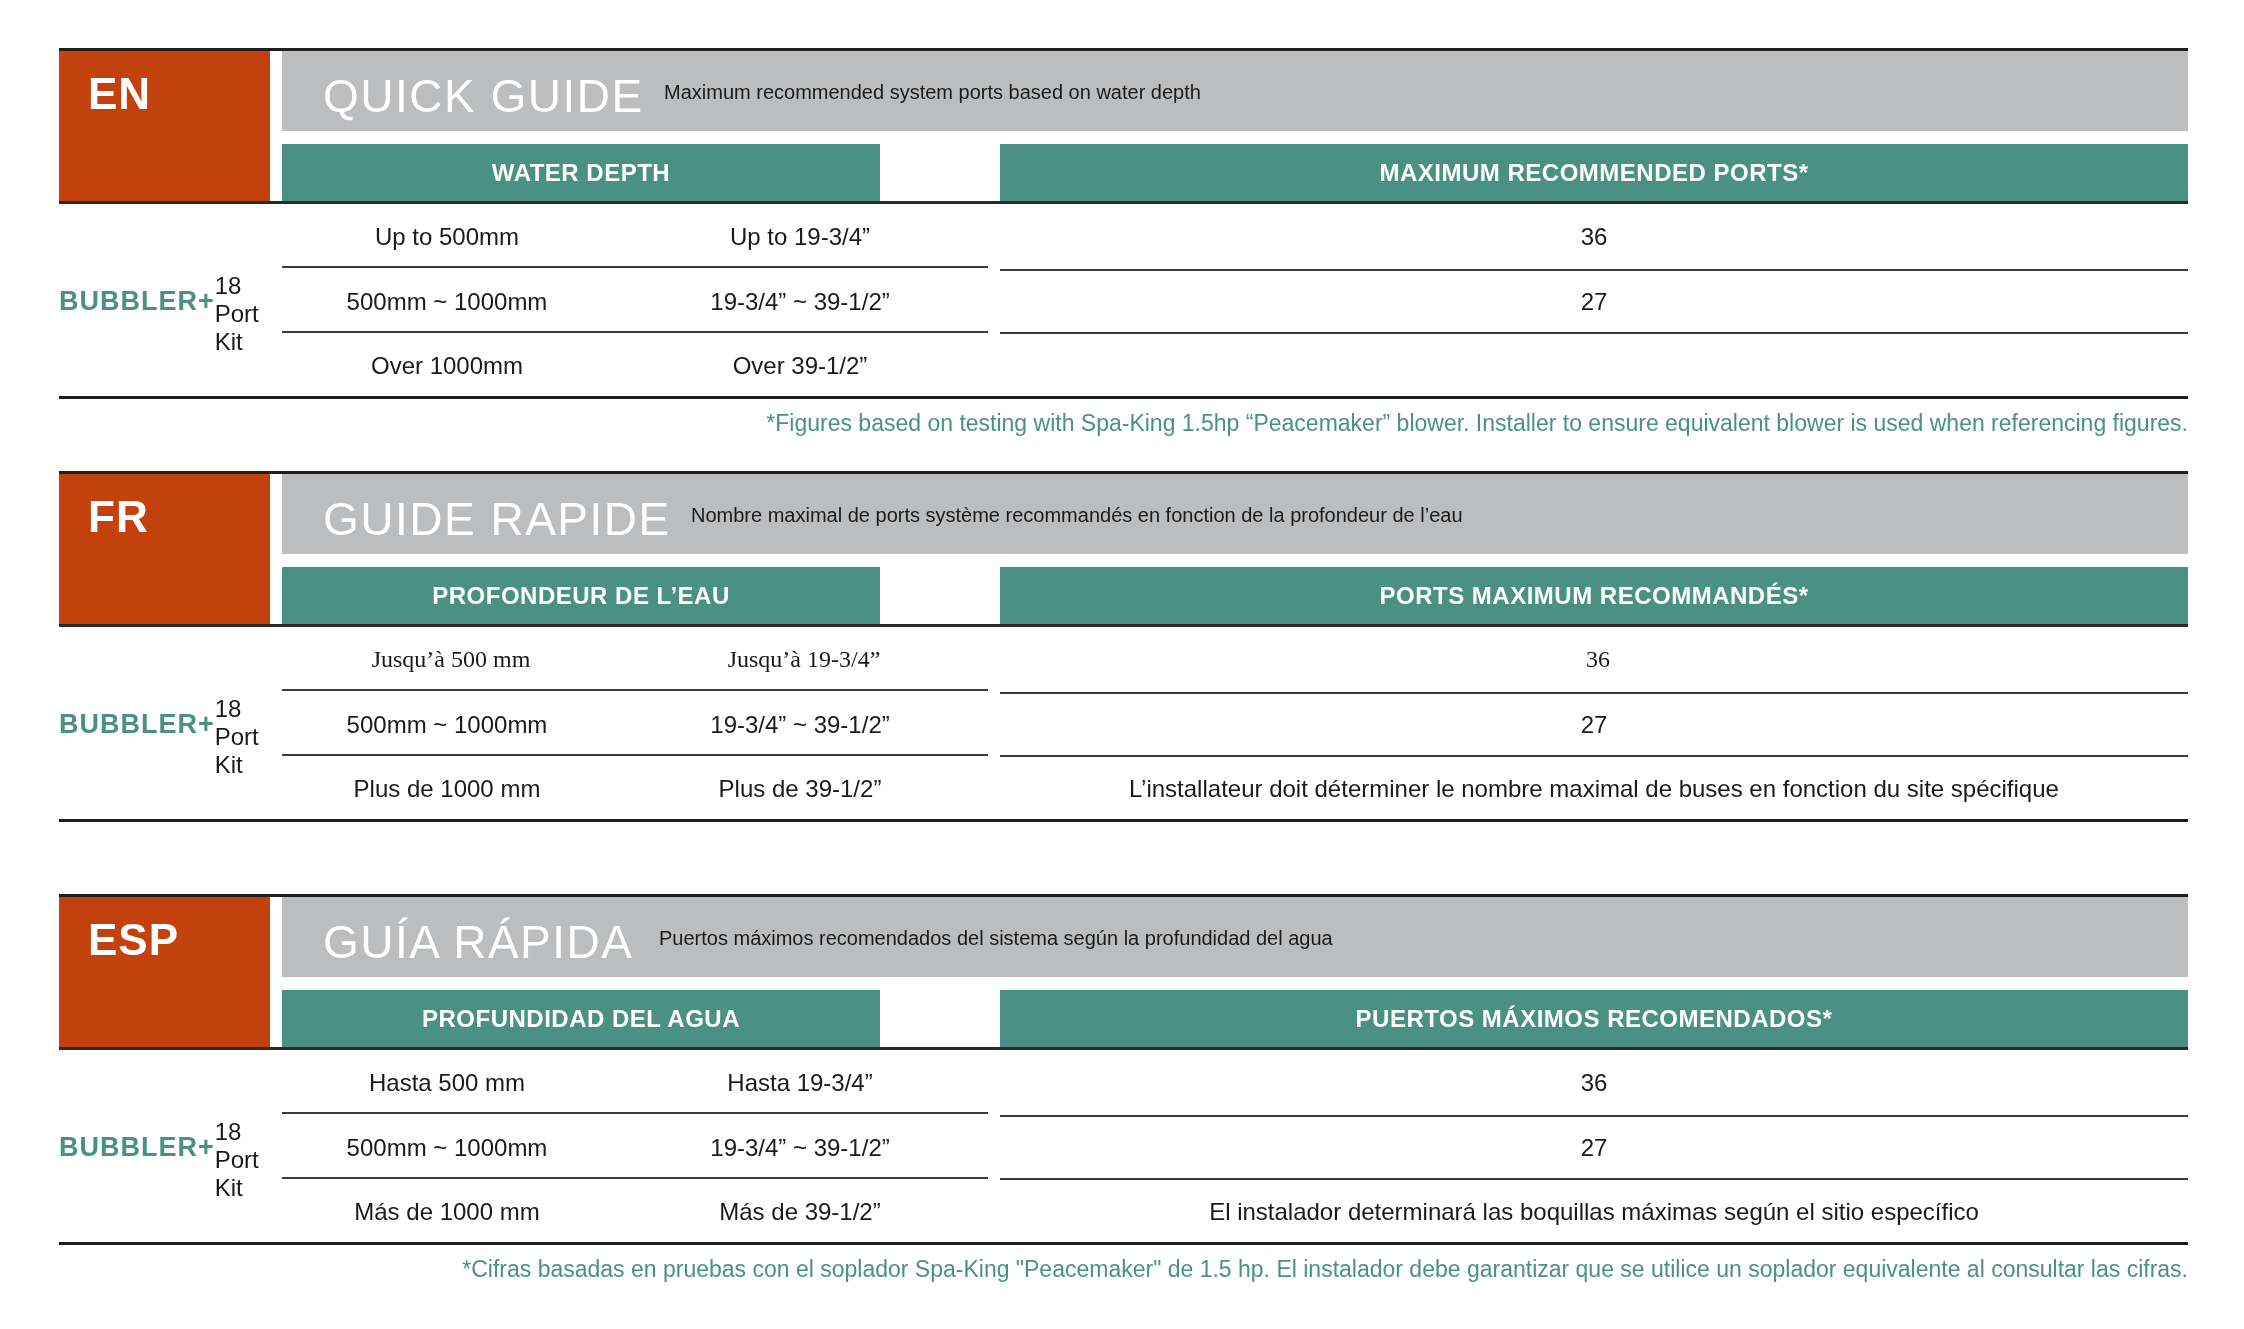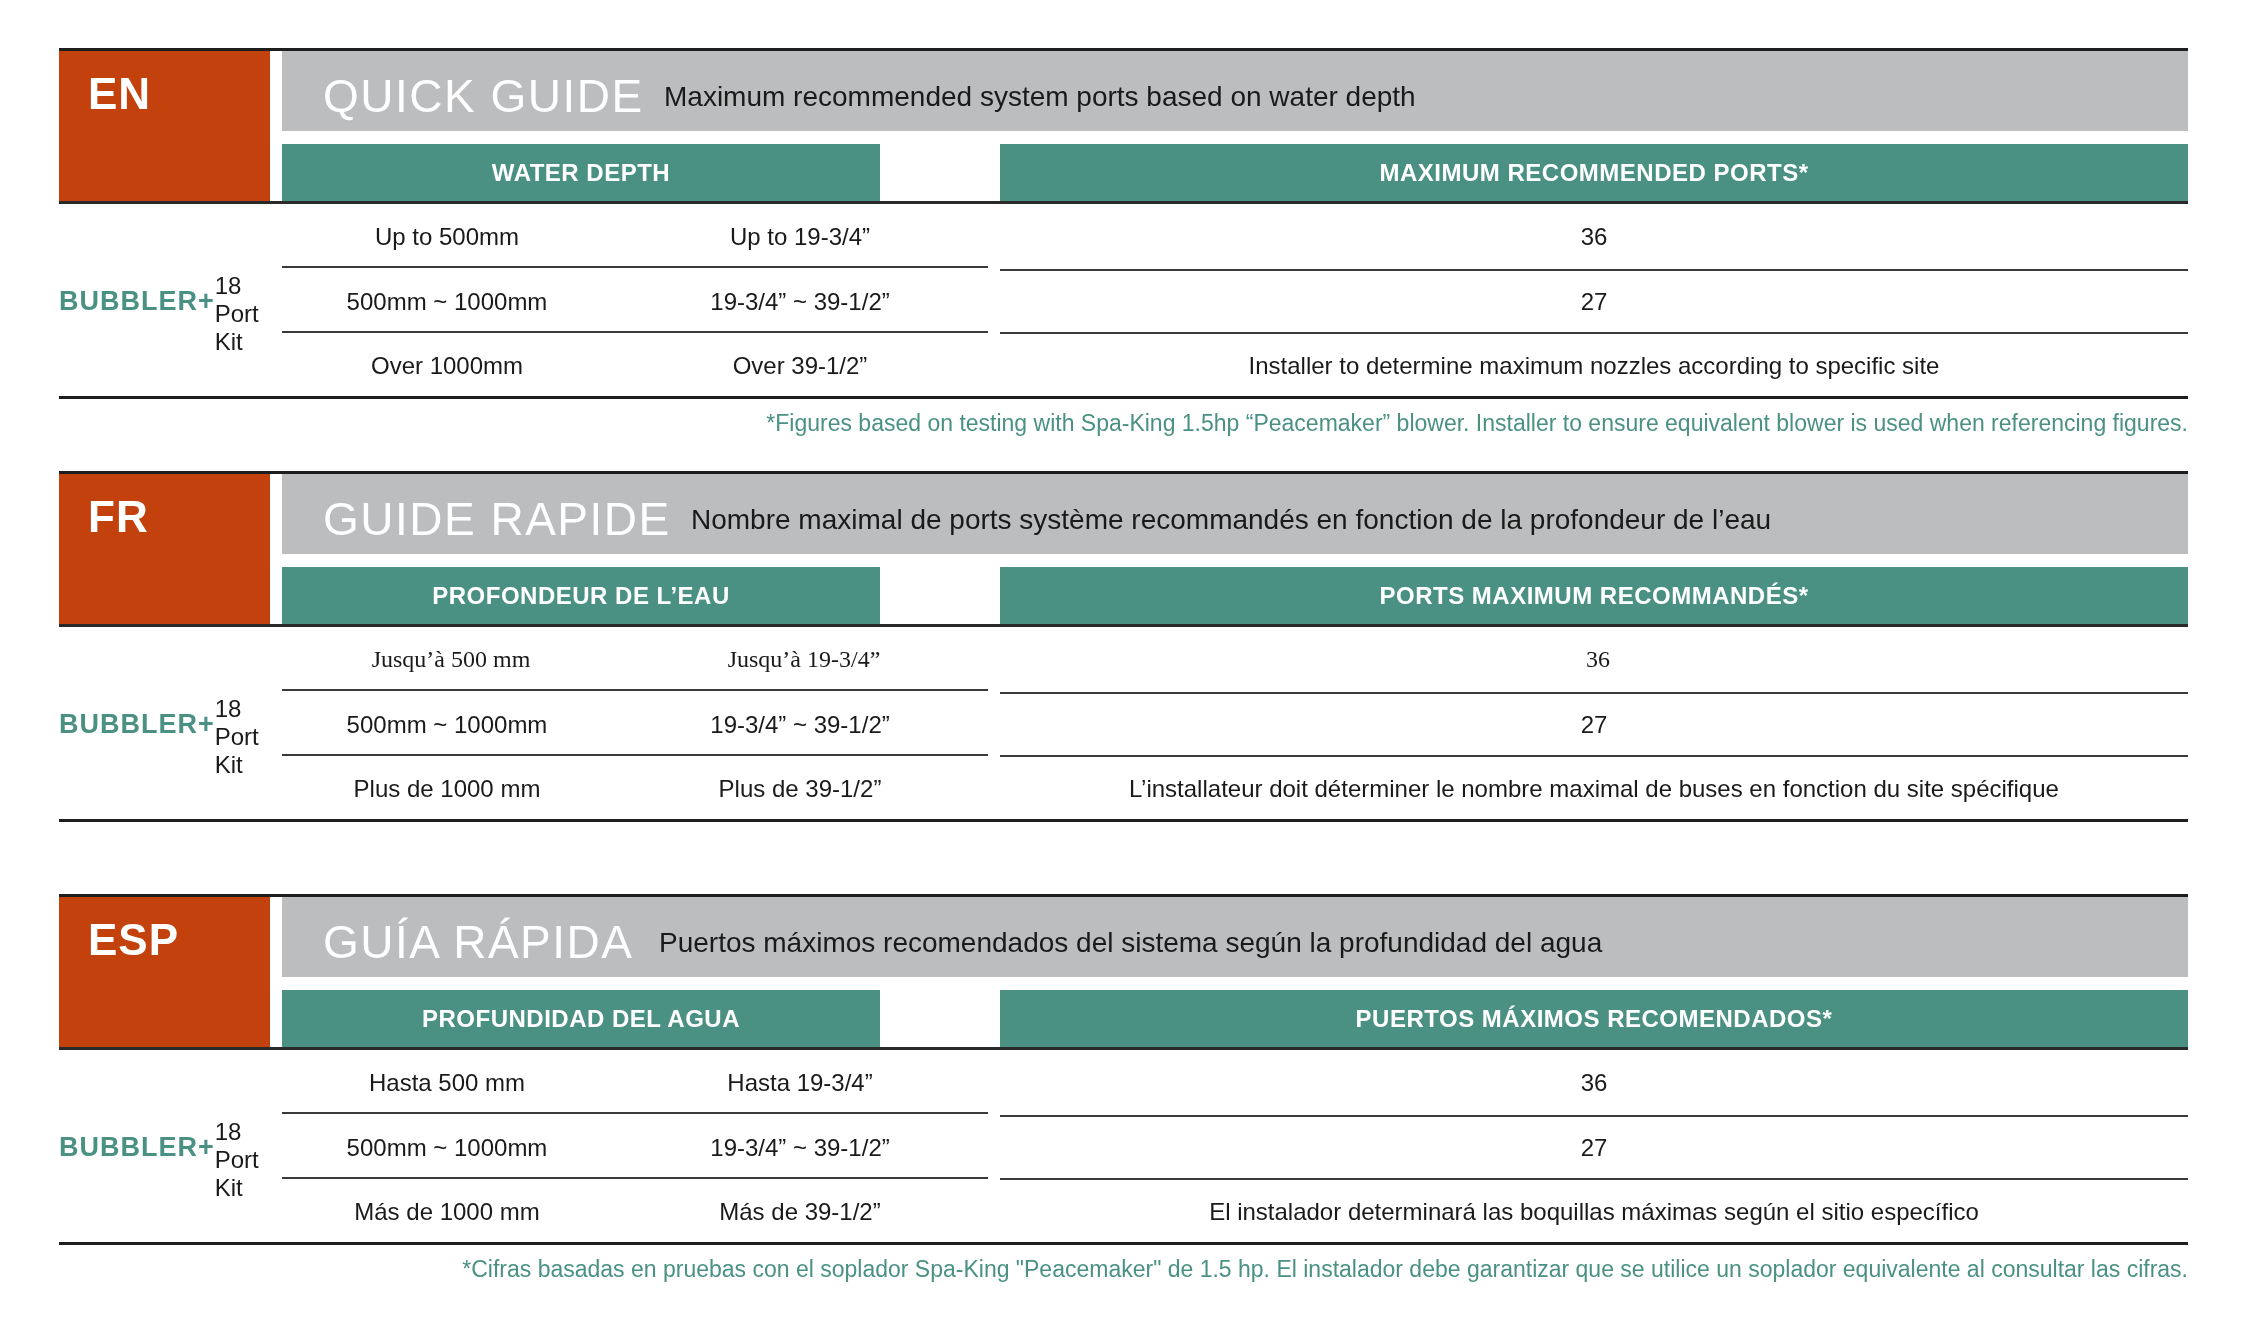--- a/index.html
+++ b/index.html
@@ -6,21 +6,21 @@
   body { width: 2244px; height: 1329px; position: relative; overflow: hidden;
          font-family: "Liberation Sans", "DejaVu Sans", sans-serif; color: #1a1a1a; }
   .section { position: absolute; left: 59px; width: 2129px; height: 400px; }
   .sec-top { position: absolute; left: 0; top: 0; width: 100%; height: 3px; background: #1e1e1e; }
   .lang-cell { position: absolute; left: 0; top: 3px; width: 211px; height: 151px; background: #c2410c; }
   .lang-code { position: absolute; left: 29px; top: 18px; font-size: 44px; font-weight: bold;
                color: #ffffff; letter-spacing: 1px; }
   .title-band { position: absolute; left: 223px; top: 3px; width: 1906px; height: 80px; background: #bcbdbf; }
   .title-main { position: absolute; left: 41px; top: 18px; font-size: 46px; font-weight: normal; color: #ffffff;
                 letter-spacing: 1.5px; white-space: nowrap; }
-  .title-sub { position: absolute; top: 30px; font-size: 28px; color: #1a1a1a; white-space: nowrap; }
+  .title-sub { position: absolute; top: 30px; font-size: 20px; color: #1a1a1a; white-space: nowrap; }
   .teal { position: absolute; top: 96px; height: 58px; background: #4a9184; color: #ffffff;
           font-size: 24px; font-weight: bold; letter-spacing: 0.5px;
           display: flex; align-items: center; justify-content: center; white-space: nowrap; }
   .teal.left { left: 223px; width: 598px; }
   .teal.right { left: 941px; width: 1188px; }
   .head-line { position: absolute; left: 0; top: 153px; width: 100%; height: 3px; background: #2a2a2a; }
   .product { position: absolute; left: 0; top: 156px; width: 211px; height: 195px;
              display: flex; flex-direction: row; align-items: center; justify-content: center; }
   .product-name { font-size: 27px; font-weight: bold; color: #4a9184; letter-spacing: 1px; }
   .product-kit { font-size: 24px; color: #1a1a1a; margin-top: 24px; }
@@ -66,21 +66,20 @@
   <div class="row" style="top:221px;left:0;width:100%;">
     <span class="c mm">500mm ~ 1000mm</span>
     <span class="c in">19-3/4” ~ 39-1/2”</span>
     <span class="c ports">27</span>
   </div>
   <div class="rline l" style="top:283px;"></div>
   <div class="rline r" style="top:284px;"></div>
   <div class="row" style="top:285px;left:0;width:100%;">
     <span class="c mm">Over 1000mm</span>
     <span class="c in">Over 39-1/2”</span>
-    <span class="c ports">Installer to determine maximum nozzles according to specific site</span>
   </div>
   <div class="sec-bottom"></div>
   <div class="footnote">*Figures based on testing with Spa-King 1.5hp “Peacemaker” blower. Installer to ensure equivalent blower is used when referencing figures.</div>
 </div>
 
 <div class="section" style="top:471px;">
   <div class="sec-top"></div>
   <div class="lang-cell">
     <span class="lang-code">FR</span>
   </div>

